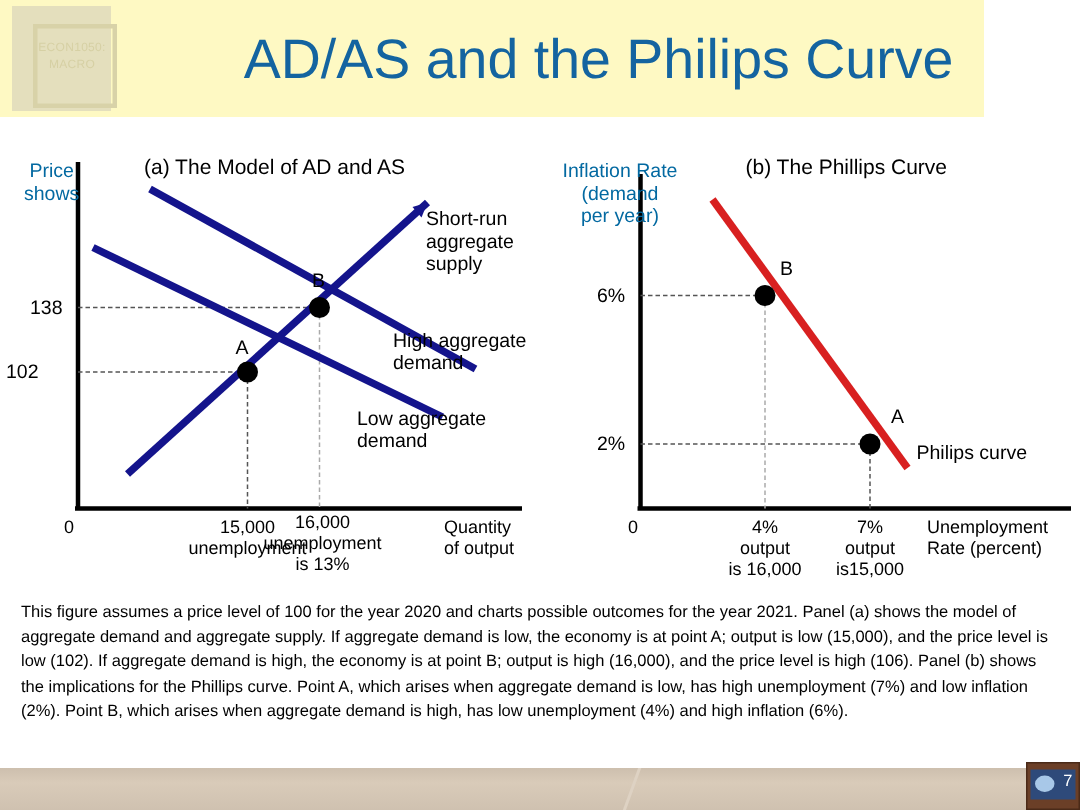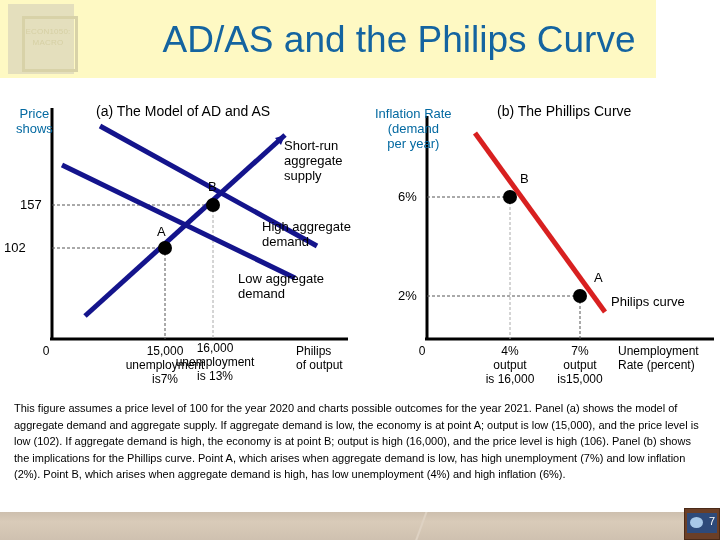--- a/index.html
+++ b/index.html
@@ -126,21 +126,21 @@
     <circle cx="580" cy="218" r="7" fill="#000"></circle>
   </svg>
 
   <div class="panel-title" style="left:96px;top:25px;">(a) The Model of AD and AS</div>
 
   <div class="axis-label" style="left:16px;top:28px;">
     <div>Price</div>
     <div>shows</div>
   </div>
 
-  <div class="tick-label" style="left:20px;top:119px;">157</div>
+  <div class="tick-label" style="left:20px;top:119px;">138</div>
   <div class="tick-label" style="left:4px;top:162px;">102</div>
 
   <div class="pt-label" style="left:157px;top:146px;">A</div>
   <div class="pt-label" style="left:208px;top:101px;">B</div>
 
   <div class="curve-label" style="left:284px;top:28px;margin-top:32px;">
     <div>Short-run</div>
     <div>aggregate</div>
     <div>supply</div>
   </div>
@@ -153,31 +153,30 @@
   <div class="curve-label" style="left:238px;top:193px;">
     <div>Low aggregate</div>
     <div>demand</div>
   </div>
 
   <div class="xtick" style="left:36px;top:266px;width:20px;">0</div>
 
   <div class="xtick" style="left:105px;top:266px;width:120px;">
     <div>15,000</div>
     <div>unemployment</div>
-    <div>is7%</div>
   </div>
 
   <div class="xtick" style="left:155px;top:263px;width:120px;">
     <div>16,000</div>
     <div>unemployment</div>
     <div>is 13%</div>
   </div>
 
   <div class="xtick" style="left:296px;top:266px;width:70px;text-align:left;">
-    <div>Philips</div>
+    <div>Quantity</div>
     <div>of output</div>
   </div>
 
   <div class="panel-title" style="left:497px;top:25px;">(b) The Phillips Curve</div>
 
   <div class="axis-label" style="left:375px;top:28px;">
     <div>Inflation Rate</div>
     <div>(demand</div>
     <div>per year)</div>
   </div>

